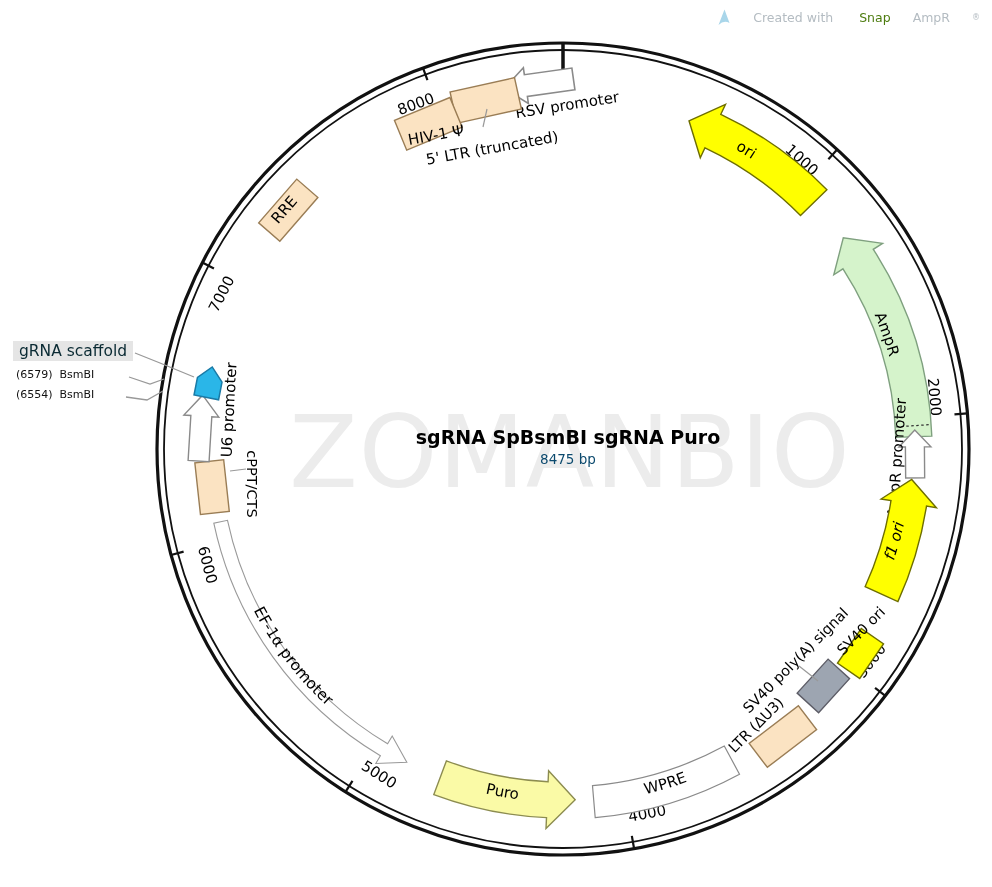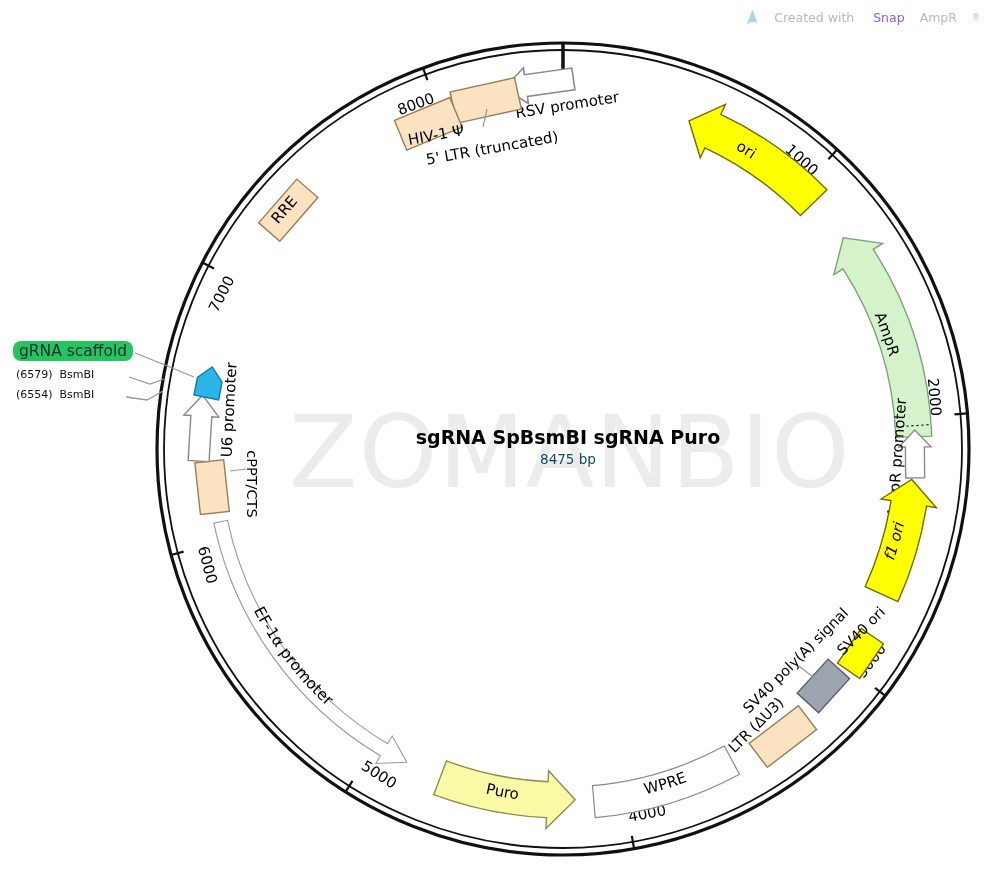--- a/index.html
+++ b/index.html
@@ -9,26 +9,26 @@
   .watermark { position:absolute; left:570px; top:452px; transform:translate(-50%,-50%);
                font-size:100px; font-weight:400; color:#ececec; letter-spacing:1px;
                white-space:nowrap; z-index:0; }
   svg#map { position:absolute; left:0; top:0; z-index:2; }
   svg text { font-family:"DejaVu Sans", sans-serif; fill:#000; }
   .titleblock { position:absolute; left:568px; top:426px; transform:translateX(-50%);
                 text-align:center; z-index:3; }
   .title { font-size:19px; font-weight:bold; color:#000; white-space:nowrap; }
   .subtitle { font-size:13.5px; color:#0c4a6e; margin-top:3px; }
   .credit { position:absolute; top:9px; right:12px; z-index:3; font-size:12.5px;
-            color:#b4bcc2; display:flex; align-items:center; gap:15px; white-space:pre; }
-  .credit .snap { color:#8b5cf6; }
+            color:#b4bcc2; display:flex; align-items:center; gap:22px; white-space:pre; }
+  .credit .snap { color:#4d7c0f; }
   .credit sup { font-size:8px; }
   .sitelabel { position:absolute; z-index:4; font-size:11px; color:#111; white-space:pre; }
   .hl-label { position:absolute; z-index:4; font-size:15.5px; color:#0a2a33;
-              background:#22c55e; border-radius:8px; padding:1px 6px; white-space:nowrap; }
+              background:#e5e5e5; border-radius:0; padding:1px 6px; white-space:nowrap; }
 </style>
 </head>
 <body>
 
 <div id="stage">
   <div class="watermark">ZOMANBIO</div>
 
   <svg id="map" width="992" height="887">
       <defs>
         <path id="tp0" d="M 482.2 112.6 A 346 346 0 0 1 899.4 368.2" fill="none"></path>

